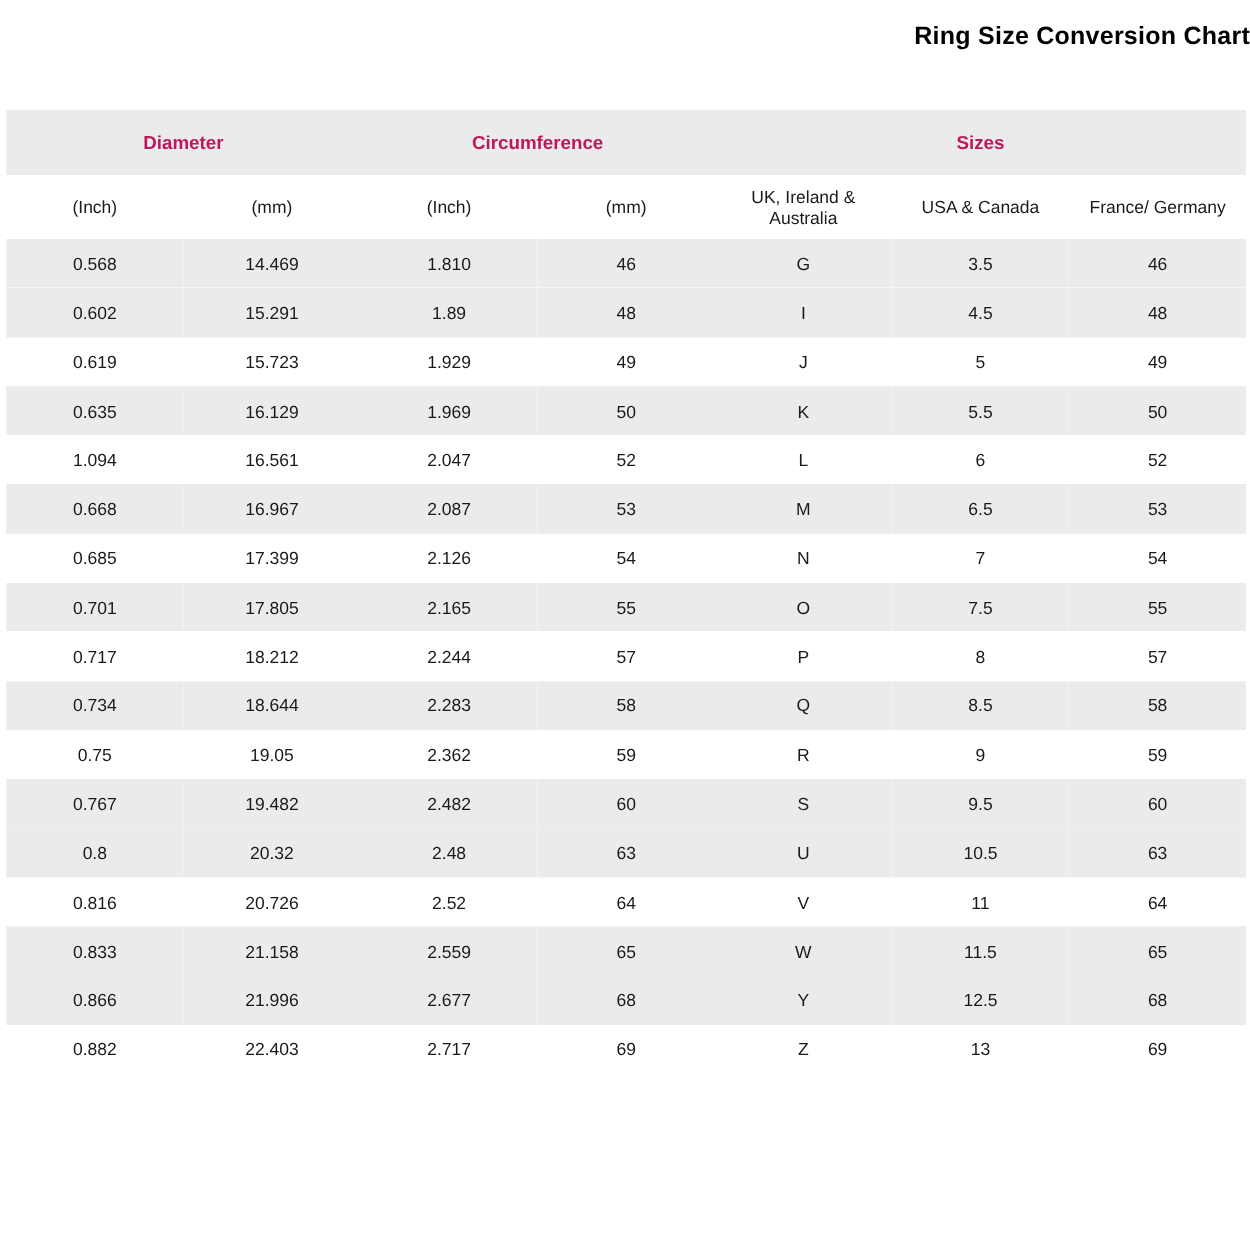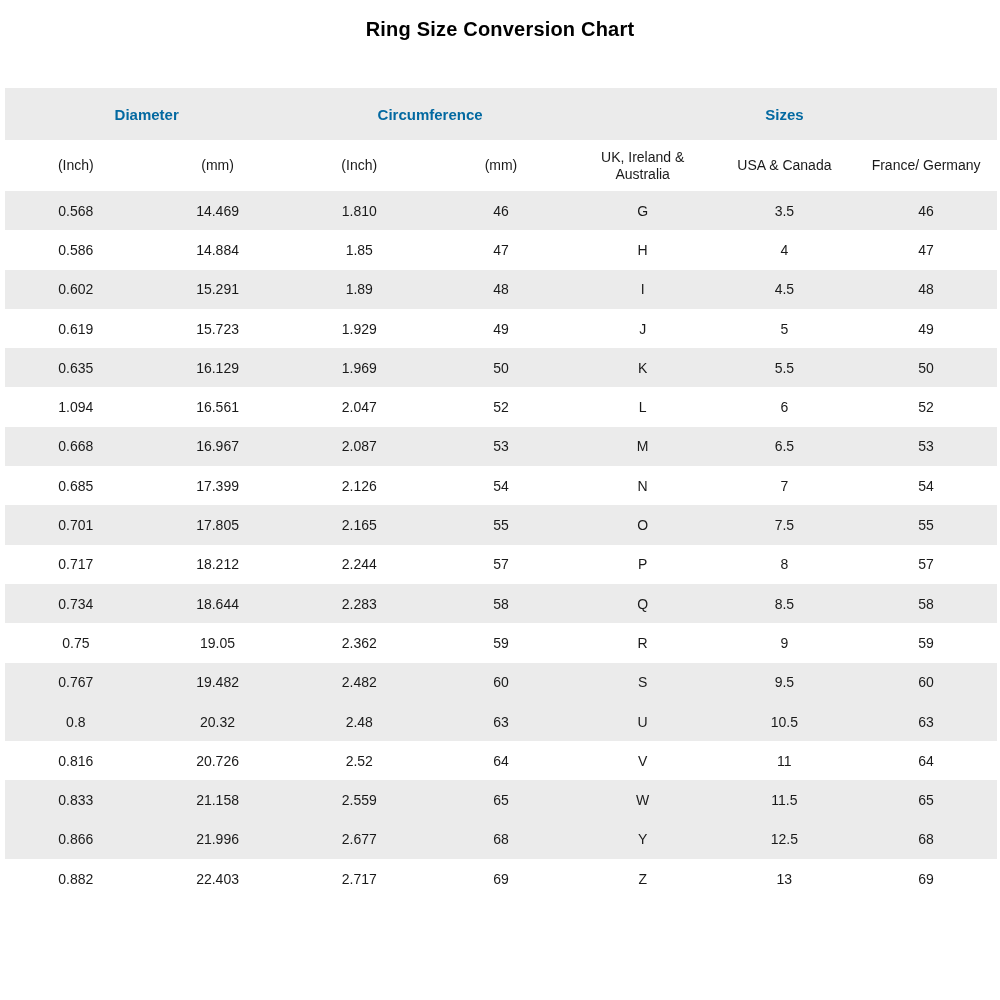--- a/index.html
+++ b/index.html
@@ -13,21 +13,21 @@
     -webkit-font-smoothing: antialiased;
   }
   .page {
     width: 1000px;
     height: 1000px;
     overflow: hidden;
     background: #ffffff;
   }
   h1.title {
     margin: 18px 0 0 0;
-    text-align: center;
+    text-align: right;
     font-size: 20px;
     font-weight: bold;
     color: #000000;
     letter-spacing: 0.2px;
   }
   table.ring-table {
     border-collapse: collapse;
     table-layout: fixed;
     width: 992px;
     margin: 47px 3px 0 5px;
@@ -36,21 +36,21 @@
     text-align: center;
     vertical-align: middle;
     padding: 0 6px;
     overflow: hidden;
   }
   tr.group-row th {
     background: #ebebeb;
     height: 52px;
     font-size: 15px;
     font-weight: bold;
-    color: #0369a1;
+    color: #be185d;
   }
   tr.cols-row th {
     background: #ffffff;
     height: 51px;
     font-size: 14px;
     font-weight: normal;
     color: #1a1a1a;
     line-height: 17px;
   }
   tbody td {
@@ -89,29 +89,20 @@
     <tbody>
         <tr class="shaded">
           <td>0.568</td>
           <td>14.469</td>
           <td>1.810</td>
           <td>46</td>
           <td>G</td>
           <td>3.5</td>
           <td>46</td>
         </tr>
-        <tr>
-          <td>0.586</td>
-          <td>14.884</td>
-          <td>1.85</td>
-          <td>47</td>
-          <td>H</td>
-          <td>4</td>
-          <td>47</td>
-        </tr>
         <tr class="shaded">
           <td>0.602</td>
           <td>15.291</td>
           <td>1.89</td>
           <td>48</td>
           <td>I</td>
           <td>4.5</td>
           <td>48</td>
         </tr>
         <tr>

